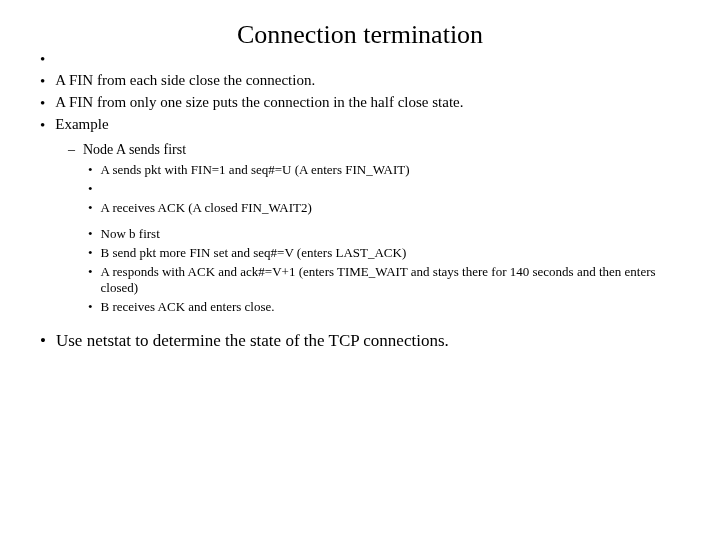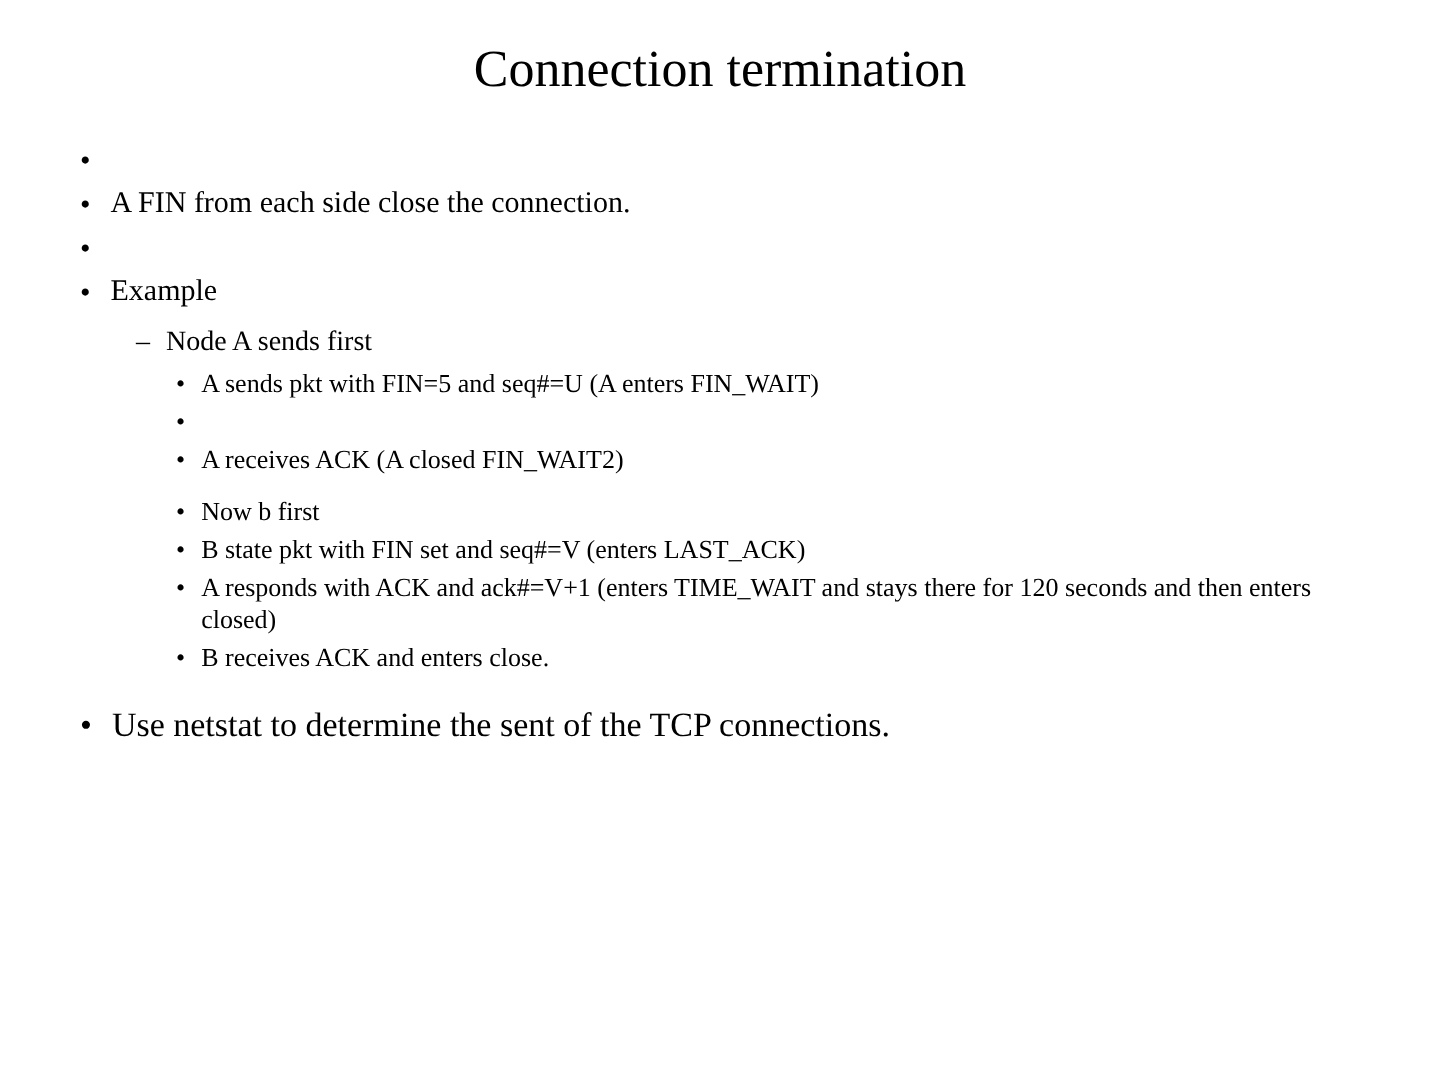--- a/index.html
+++ b/index.html
@@ -22,21 +22,20 @@
       width: 720px;
       height: 540px;
       padding: 20px 40px 20px 40px;
     }
 
     .title {
       text-align: center;
       font-size: 26px;
       font-weight: normal;
       font-family: Georgia, 'Times New Roman', serif;
-      margin-bottom: 22px;
     }
 
     .main-bullets {
       list-style: none;
       padding: 0;
       margin: 0 0 8px 0;
     }
 
     .main-bullets > li {
       display: flex;
@@ -112,66 +111,67 @@
   <ul class="main-bullets">
     <li>
       <span class="bullet-dot">•</span>
     </li>
     <li>
       <span class="bullet-dot">•</span>
       <span>A FIN from each side close the connection.</span>
     </li>
     <li>
       <span class="bullet-dot">•</span>
+      <span>A FIN from only one size puts the connection in the half close state.</span>
     </li>
     <li>
       <span class="bullet-dot">•</span>
       <span>Example</span>
 
     </li>
   </ul>
 
   <div class="sub-section">
     <div class="dash-item">
       <span class="dash">–</span>
       <span>Node A sends first</span>
     </div>
 
     <ul class="sub-bullets">
       <li>
         <span class="sub-bullet-dot">•</span>
-        <span>A sends pkt with FIN=5 and seq#=U (A enters FIN_WAIT)</span>
+        <span>A sends pkt with FIN=1 and seq#=U (A enters FIN_WAIT)</span>
       </li>
       <li>
         <span class="sub-bullet-dot">•</span>
       </li>
       <li>
         <span class="sub-bullet-dot">•</span>
         <span>A receives ACK              (A closed FIN_WAIT2)</span>
       </li>
     </ul>
 
     <ul class="sub-bullets sub-bullets-group2">
       <li>
         <span class="sub-bullet-dot">•</span>
         <span>Now b first</span>
       </li>
       <li>
         <span class="sub-bullet-dot">•</span>
-        <span>B state pkt with FIN set and seq#=V (enters LAST_ACK)</span>
+        <span>B send pkt more FIN set and seq#=V (enters LAST_ACK)</span>
       </li>
       <li>
         <span class="sub-bullet-dot">•</span>
-        <span>A responds with ACK and ack#=V+1 (enters TIME_WAIT and stays there for 120 seconds and then enters closed)</span>
+        <span>A responds with ACK and ack#=V+1 (enters TIME_WAIT and stays there for 140 seconds and then enters closed)</span>
       </li>
       <li>
         <span class="sub-bullet-dot">•</span>
         <span>B receives ACK and enters close.</span>
       </li>
     </ul>
   </div>
 
   <div class="bottom-bullet">
     <span class="bottom-bullet-dot">•</span>
-    <span>Use netstat to determine the sent of the TCP connections.</span>
+    <span>Use netstat to determine the state of the TCP connections.</span>
   </div>
 
 </div>
 
 </body></html>

